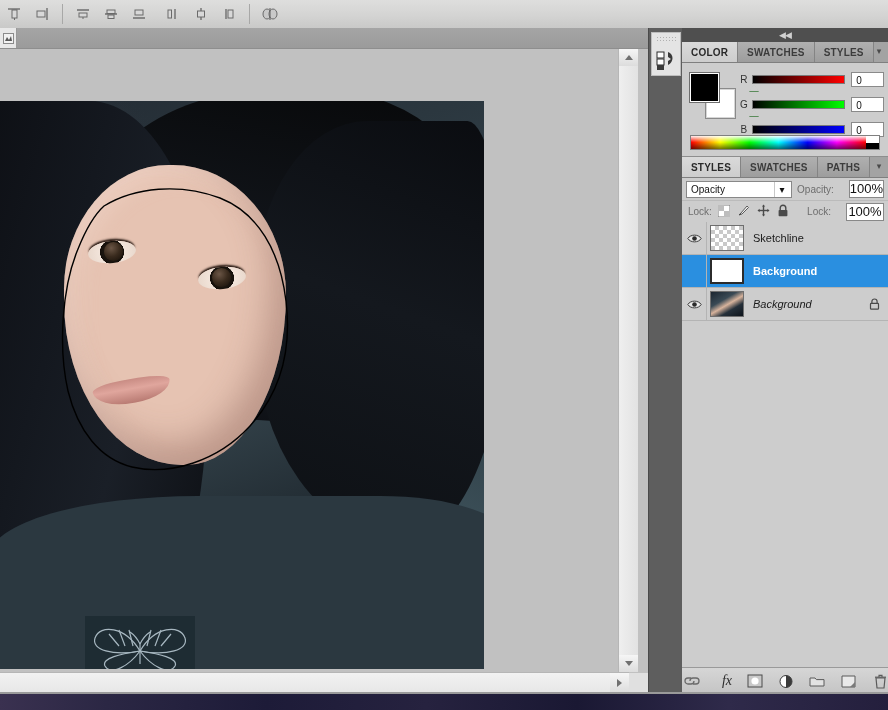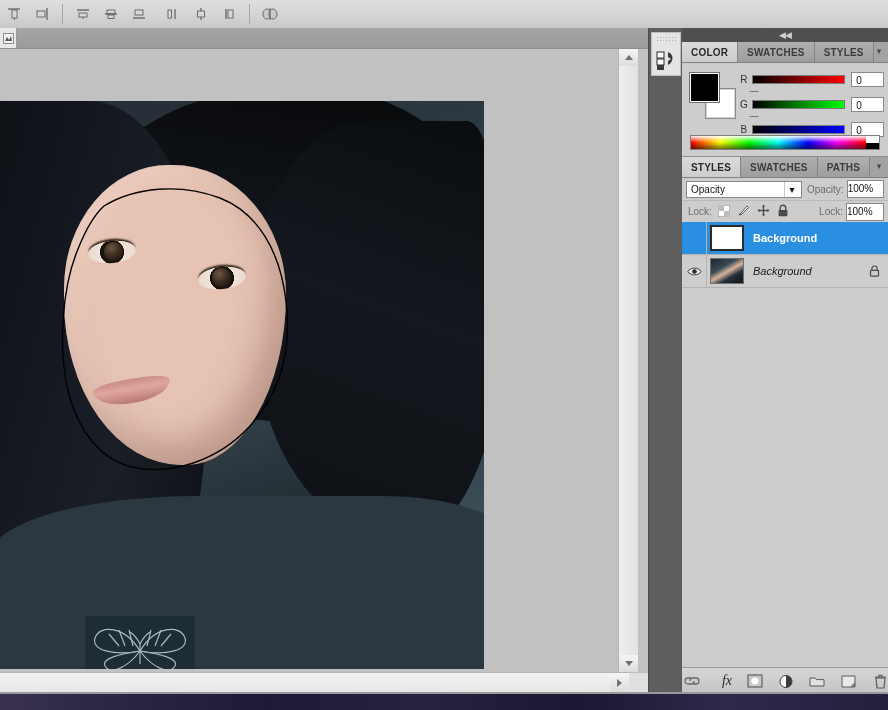--- a/index.html
+++ b/index.html
@@ -274,21 +274,21 @@
     font-size:10px;color:#111;padding-left:4px;box-sizing:border-box;
   }
   .combo .caret{
     position:absolute;right:2px;top:0;bottom:0;width:14px;
     display:flex;align-items:center;justify-content:center;
     border-left:1px solid #c8c8c8;
   }
   .lbl-dim{font-size:10px;color:#6d6d6d;margin-left:5px;}
   .opacity-box{
     width:36px;height:16px;background:#fff;border:1px solid #888;
-    font-size:10px;color:#111;line-height:16px;text-align:left;margin-left:3px;
+    font-size:13px;color:#111;line-height:16px;text-align:center;margin-left:15px;
   }
   .lockrow{
     display:flex;align-items:center;height:21px;padding:0 4px;
     border-bottom:1px solid #a8a8a8;
   }
   .lockicons{display:flex;align-items:center;gap:7px;margin-left:6px;}
 
   .layerlist{position:absolute;left:0;top:65px;right:0;bottom:30px;background:#cdcdcd;}
   .layerrow{
     display:flex;align-items:center;height:32px;
@@ -592,20 +592,32 @@
               <rect x="1.6" y="6" width="8.8" height="6.2" rx="0.8" fill="#4a4a4a"></rect>
             </svg>
           </span>
         </div>
         <span class="lbl-dim" style="margin-left:auto;">Lock:</span>
         <div class="opacity-box">100%</div>
       </div>
 
       <div class="layerlist">
 
+        <div class="layerrow">
+          <div class="eyecell">
+            <svg width="15" height="11" viewBox="0 0 15 11">
+              <path d="M0.8 5.5 C3.5 1, 11.5 1, 14.2 5.5 C11.5 10, 3.5 10, 0.8 5.5 Z" fill="#e9e9e9" stroke="#3e3e3e" stroke-width="1"></path>
+              <circle cx="7.5" cy="5.5" r="2.3" fill="#2b2b2b"></circle>
+            </svg>
+          </div>
+          <div class="thumbcell">
+            <div class="lthumb checker"></div>
+          </div>
+          <span class="lname">Sketchline</span>
+        </div>
 
         <div class="layerrow selected">
           <div class="eyecell"></div>
           <div class="thumbcell">
             <div class="lthumb whitebox"></div>
           </div>
           <span class="lname white">Background</span>
         </div>
 
         <div class="layerrow">

